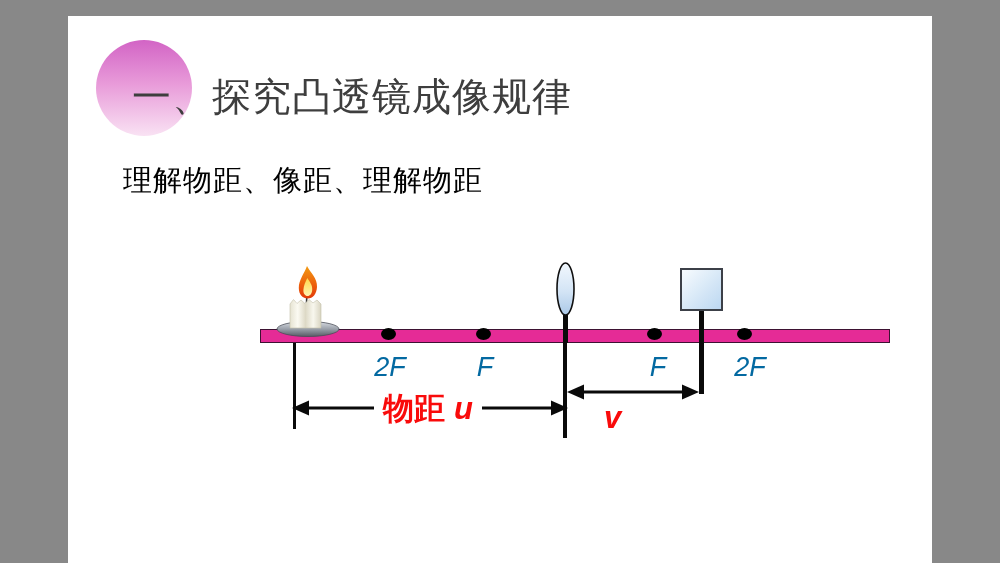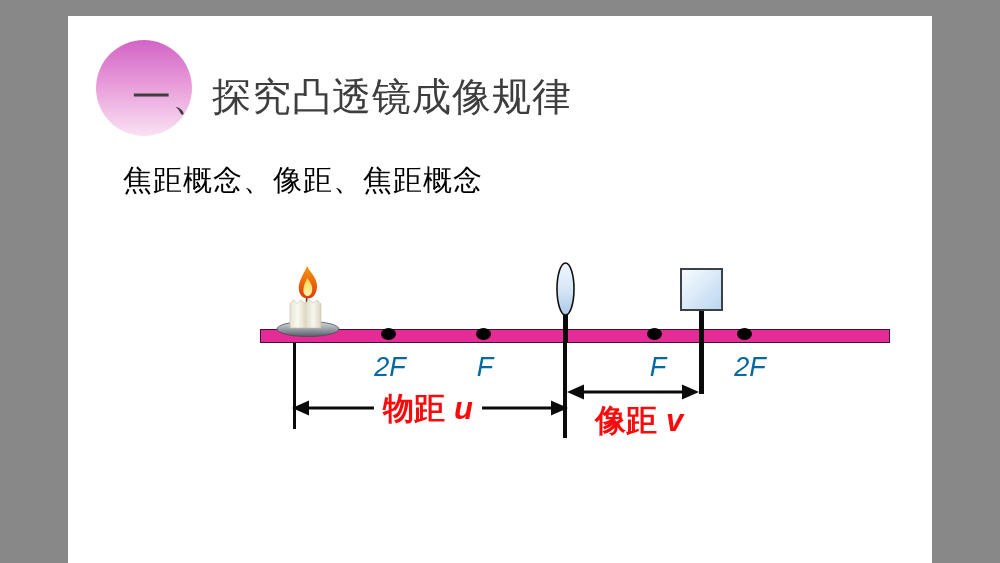--- a/index.html
+++ b/index.html
@@ -55,21 +55,21 @@
   .obj-label{left:306px;top:375px;background:#ffffff;padding:0 9px;height:36px;align-items:center;}
   .img-label{left:527px;top:384px;}
 </style>
 </head>
 <body>
 
 <div class="slide">
 
   <div class="deco-circle"></div>
   <h1 class="page-title"><span>一、</span><span>探究凸透镜成像规律</span></h1>
-  <p class="subtitle">焦距概念、像距、焦距概念</p>
+  <p class="subtitle">理解物距、像距、理解物距</p>
 
   <div class="diagram">
 
     <div class="rail"></div>
 
     <div class="dot" style="left:313px;"></div>
     <div class="dot" style="left:408px;"></div>
     <div class="dot" style="left:579px;"></div>
     <div class="dot" style="left:669px;"></div>
 
@@ -138,18 +138,17 @@
       <line x1="14" y1="11" x2="122" y2="11" stroke="#0a0a0a" stroke-width="3.2"></line>
       <polygon points="2,11 19,3.5 19,18.5" fill="#0a0a0a"></polygon>
       <polygon points="134,11 117,3.5 117,18.5" fill="#0a0a0a"></polygon>
     </svg>
 
     <div class="dist-label obj-label">
       <span>物距</span>
       <span class="sym">u</span>
     </div>
     <div class="dist-label img-label">
-      <span>像距</span>
       <span class="sym">v</span>
     </div>
 
   </div>
 </div>
 
 </body></html>

